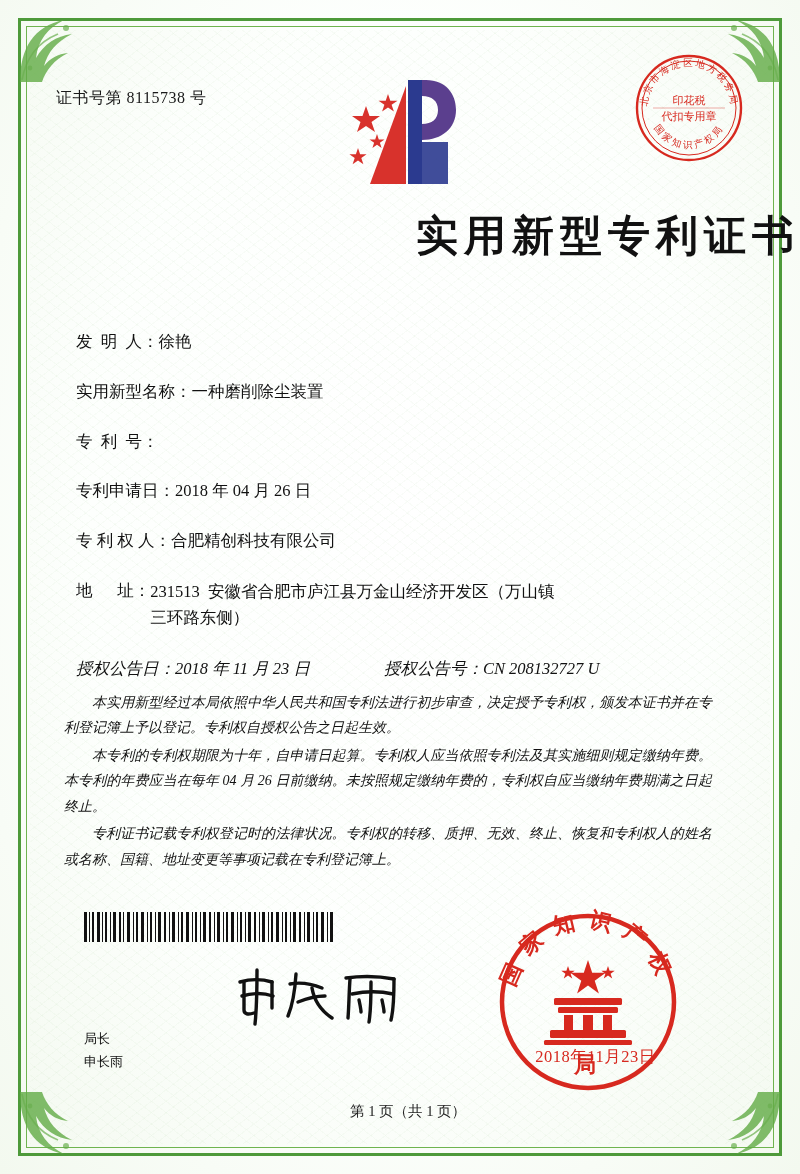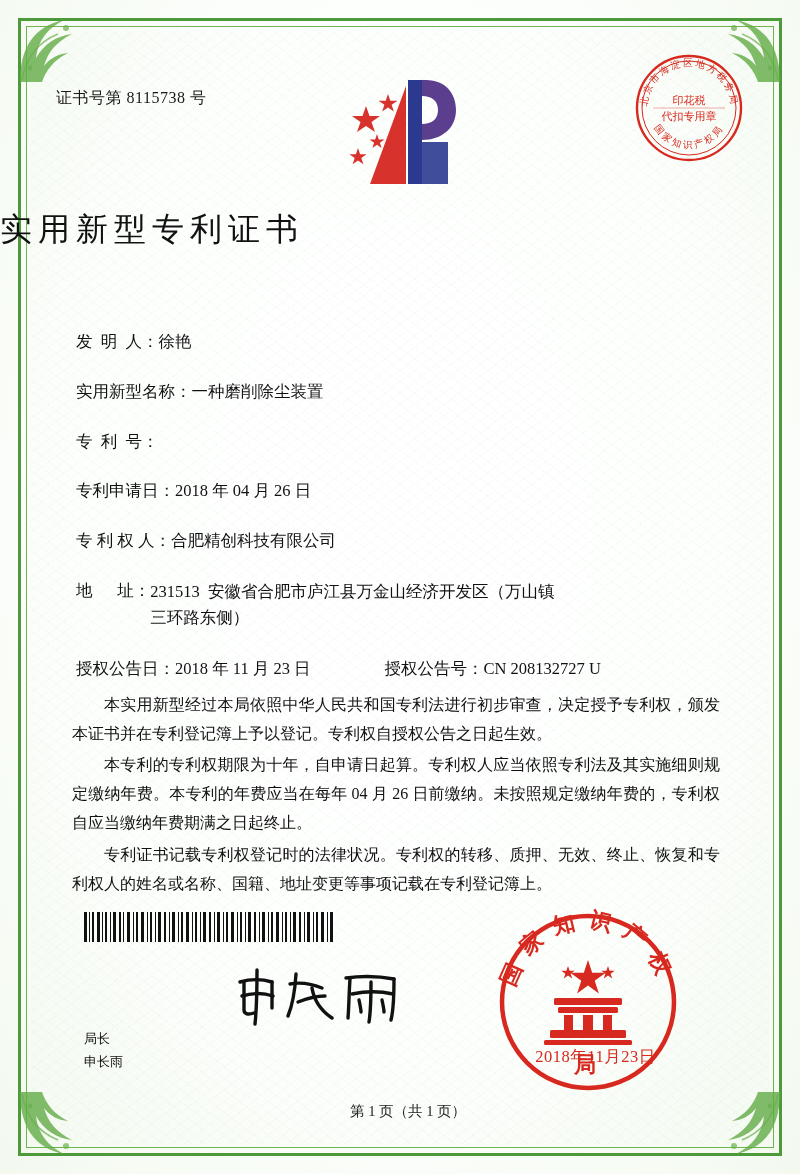--- a/index.html
+++ b/index.html
@@ -81,23 +81,23 @@
     top: 52px;
     width: 112px;
     height: 112px;
   }
   .seal-tax svg { display:block; width:100%; height:100%; }
 
   .title {
     position: absolute;
     left: 0; right: 0;
     top: 208px;
-    text-align: left;
-    font-size: 32px;
-    font-weight: normal;
+    text-align: right;
+    font-size: 42px;
+    font-weight: bold;
     letter-spacing: 6px;
     color: #111;
     font-family: "Liberation Serif","DejaVu Serif",serif;
   }
 
   
   .fields {
     position: absolute;
     left: 76px;
     top: 330px;
@@ -113,36 +113,37 @@
   }
   .flabel {
     flex: 0 0 auto;
     white-space: pre;
   }
   .fvalue {
     flex: 1 1 auto;
     white-space: pre-wrap;
   }
   .frow.addr .fvalue { line-height: 1.62; }
-  .frow.two { margin-bottom: 18px; }
+  .frow.two { margin-bottom: 18px; font-style: italic; }
   .frow.two .right {
     margin-left: 74px;
     white-space: pre;
   }
 
   
   .body-text {
     position: absolute;
-    left: 72px;
+    left: 64px;
     top: 690px;
     width: 648px;
-    font-size: 16px;
+    font-size: 14px;
     line-height: 1.82;
     color: #111;
     text-align: justify;
+    font-style: italic;
   }
   .body-text p {
     margin: 0 0 2px 0;
     text-indent: 2em;
   }
 
   
   .barcode {
     position: absolute;
     left: 84px;

